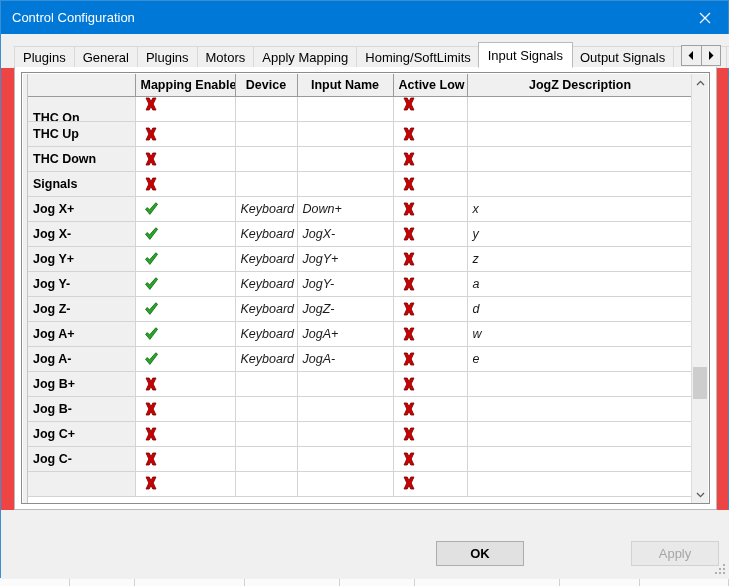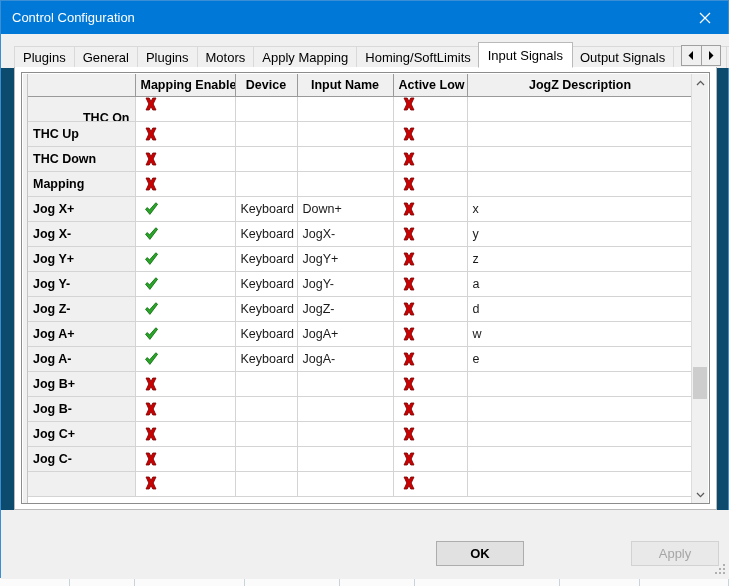--- a/index.html
+++ b/index.html
@@ -38,21 +38,21 @@
     line-height: 11px;
     padding-left: 3px;
   }
 
   
   #dialog {
     position: absolute;
     left: 0; top: 0;
     width: 729px;
     height: 578px;
-    background: #0c4a6e;
+    background: #ef4444;
     border: 1px solid #3a8fd4;
     box-sizing: border-box;
   }
 
   
   #titlebar {
     position: absolute;
     left: 0; top: 0;
     width: 100%;
     height: 33px;
@@ -220,21 +220,21 @@
   }
   td.rowhdr {
     background: #f0f0f0;
     font-weight: bold;
     color: #000;
     border-right: 1px solid #9a9a9a;
     border-bottom: 1px solid #c4c4c4;
     text-align: left;
   }
   td.center { text-align: center; }
-  td.cellval { text-align: left; color: #1a1a1a; }
+  td.cellval { text-align: left; color: #1a1a1a; font-style: italic; }
 
   .glyph { display: inline-block; line-height: 0; vertical-align: middle; }
 
   
   #vscroll {
     position: absolute;
     right: 1px; top: 1px;
     width: 17px;
     height: 429px;
     background: #f0f0f0;
@@ -380,21 +380,21 @@
                 <th class="rowhdr"></th>
                 <th>Mapping Enabled</th>
                 <th>Device</th>
                 <th>Input Name</th>
                 <th>Active Low</th>
                 <th>JogZ Description</th>
               </tr>
           </thead>
           <tbody id="grid-body">
               <tr style="height: 14px;">
-                <td class="rowhdr" style="height: 14px; line-height: 6px; padding-top: 1px; vertical-align: bottom; text-align: right;">THC On</td>
+                <td class="rowhdr" style="height: 14px; line-height: 6px; padding-top: 1px; vertical-align: bottom;">THC On</td>
                 <td class="center" style="text-align: left; padding-left: 8px; height: 14px;"><span class="glyph" style="margin-top: -10px;"><svg width="14" height="14" viewBox="0 0 14 14">
                       <path d="M2.0 1.0 L5.2 1.0 L7.0 4.4 L8.8 1.0 L12.0 1.0 L9.2 7.0 L12.0 13.0 L8.8 13.0 L7.0 9.6 L5.2 13.0 L2.0 13.0 L4.8 7.0 Z" fill="#cc0000" stroke="#7a0000" stroke-width="0.8" stroke-linejoin="round"></path>
                     </svg></span></td>
                 <td class="cellval"></td>
                 <td class="cellval"></td>
                 <td style="text-align: left; padding-left: 8px; height: 14px;"><span class="glyph" style="margin-top: -10px;"><svg width="14" height="14" viewBox="0 0 14 14">
                       <path d="M2.0 1.0 L5.2 1.0 L7.0 4.4 L8.8 1.0 L12.0 1.0 L9.2 7.0 L12.0 13.0 L8.8 13.0 L7.0 9.6 L5.2 13.0 L2.0 13.0 L4.8 7.0 Z" fill="#cc0000" stroke="#7a0000" stroke-width="0.8" stroke-linejoin="round"></path>
                     </svg></span></td>
                 <td class="cellval"></td>
               </tr>
@@ -416,21 +416,21 @@
                       <path d="M2.0 1.0 L5.2 1.0 L7.0 4.4 L8.8 1.0 L12.0 1.0 L9.2 7.0 L12.0 13.0 L8.8 13.0 L7.0 9.6 L5.2 13.0 L2.0 13.0 L4.8 7.0 Z" fill="#cc0000" stroke="#7a0000" stroke-width="0.8" stroke-linejoin="round"></path>
                     </svg></span></td>
                 <td class="cellval"></td>
                 <td class="cellval"></td>
                 <td style="text-align: left; padding-left: 8px;"><span class="glyph"><svg width="14" height="14" viewBox="0 0 14 14">
                       <path d="M2.0 1.0 L5.2 1.0 L7.0 4.4 L8.8 1.0 L12.0 1.0 L9.2 7.0 L12.0 13.0 L8.8 13.0 L7.0 9.6 L5.2 13.0 L2.0 13.0 L4.8 7.0 Z" fill="#cc0000" stroke="#7a0000" stroke-width="0.8" stroke-linejoin="round"></path>
                     </svg></span></td>
                 <td class="cellval"></td>
               </tr>
               <tr>
-                <td class="rowhdr">Mapping</td>
+                <td class="rowhdr">Signals</td>
                 <td class="center" style="text-align: left; padding-left: 8px;"><span class="glyph"><svg width="14" height="14" viewBox="0 0 14 14">
                       <path d="M2.0 1.0 L5.2 1.0 L7.0 4.4 L8.8 1.0 L12.0 1.0 L9.2 7.0 L12.0 13.0 L8.8 13.0 L7.0 9.6 L5.2 13.0 L2.0 13.0 L4.8 7.0 Z" fill="#cc0000" stroke="#7a0000" stroke-width="0.8" stroke-linejoin="round"></path>
                     </svg></span></td>
                 <td class="cellval"></td>
                 <td class="cellval"></td>
                 <td style="text-align: left; padding-left: 8px;"><span class="glyph"><svg width="14" height="14" viewBox="0 0 14 14">
                       <path d="M2.0 1.0 L5.2 1.0 L7.0 4.4 L8.8 1.0 L12.0 1.0 L9.2 7.0 L12.0 13.0 L8.8 13.0 L7.0 9.6 L5.2 13.0 L2.0 13.0 L4.8 7.0 Z" fill="#cc0000" stroke="#7a0000" stroke-width="0.8" stroke-linejoin="round"></path>
                     </svg></span></td>
                 <td class="cellval"></td>
               </tr>

